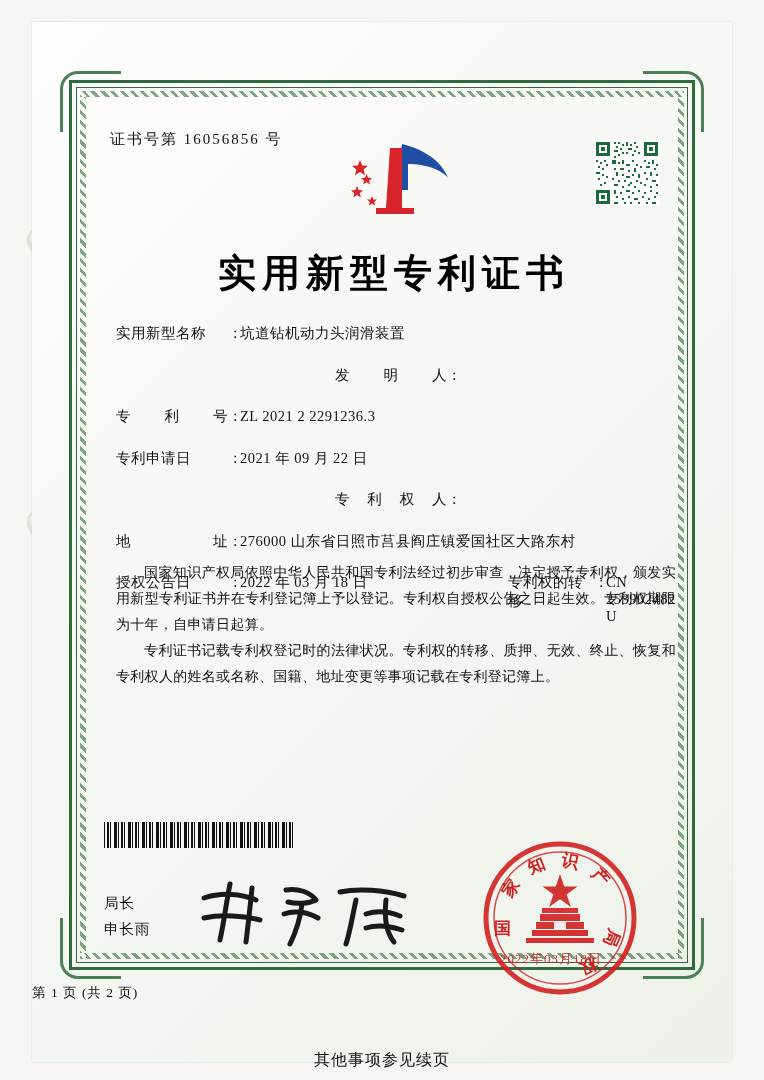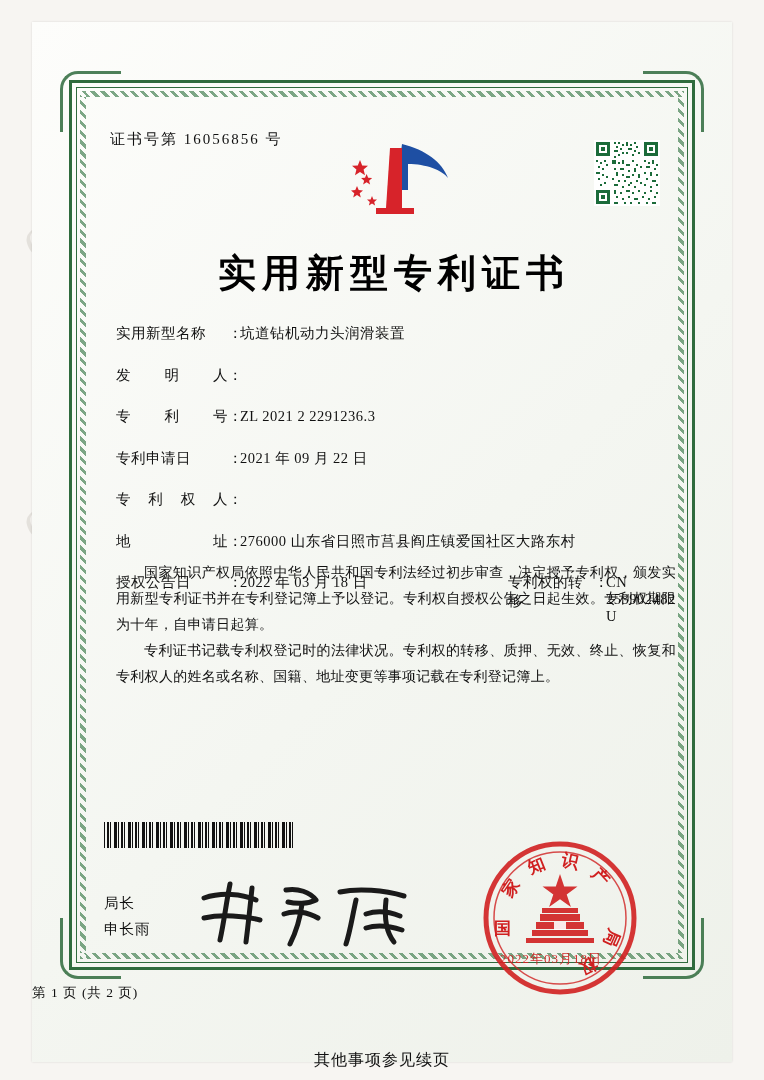--- a/index.html
+++ b/index.html
@@ -142,20 +142,21 @@
     left: 6px;
     top: 194px;
     width: 562px;
     font-size: 14.5px;
     color: #111;
   }
   .field-row {
     display: flex;
     align-items: baseline;
     margin-bottom: 22.5px;
+    justify-content: center;
   }
   .field-label {
     width: 112px;
     flex: 0 0 112px;
     letter-spacing: 0.5px;
     white-space: nowrap;
   }
   .field-label.spread {
     display: flex;
     justify-content: space-between;

